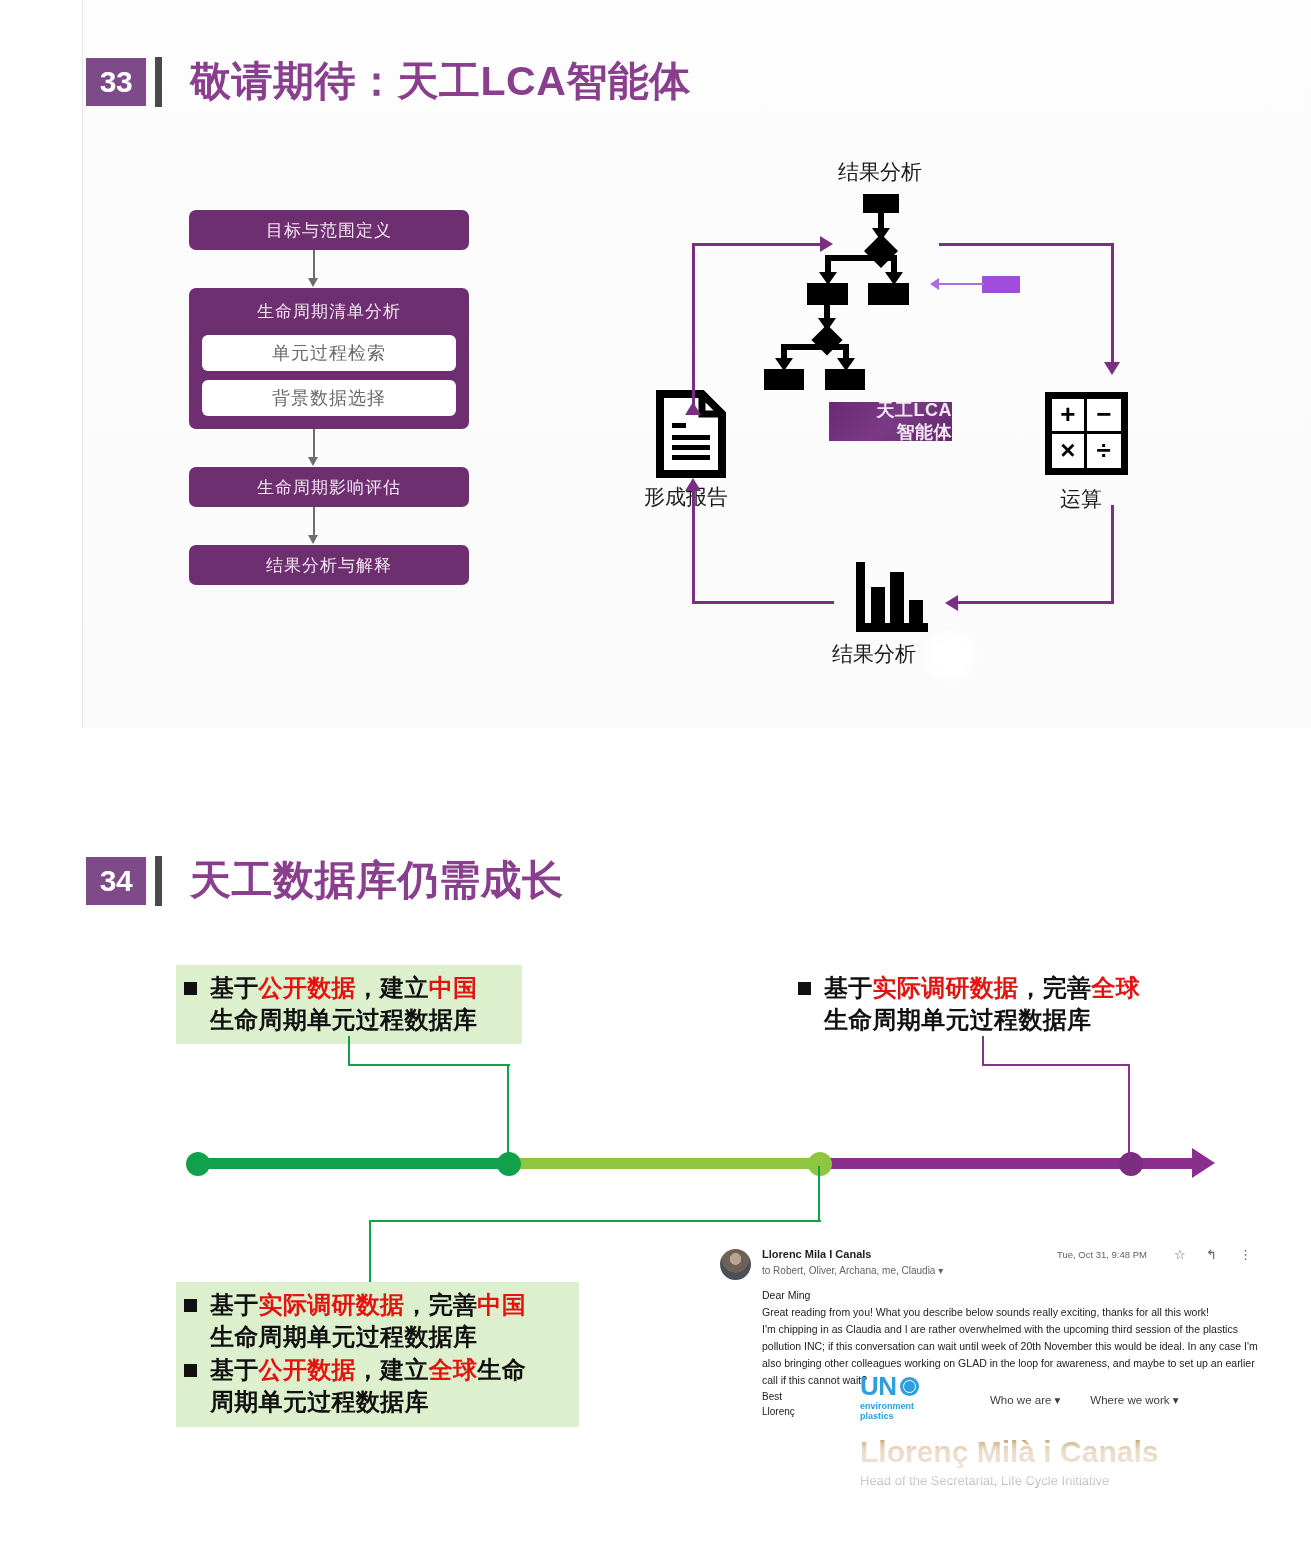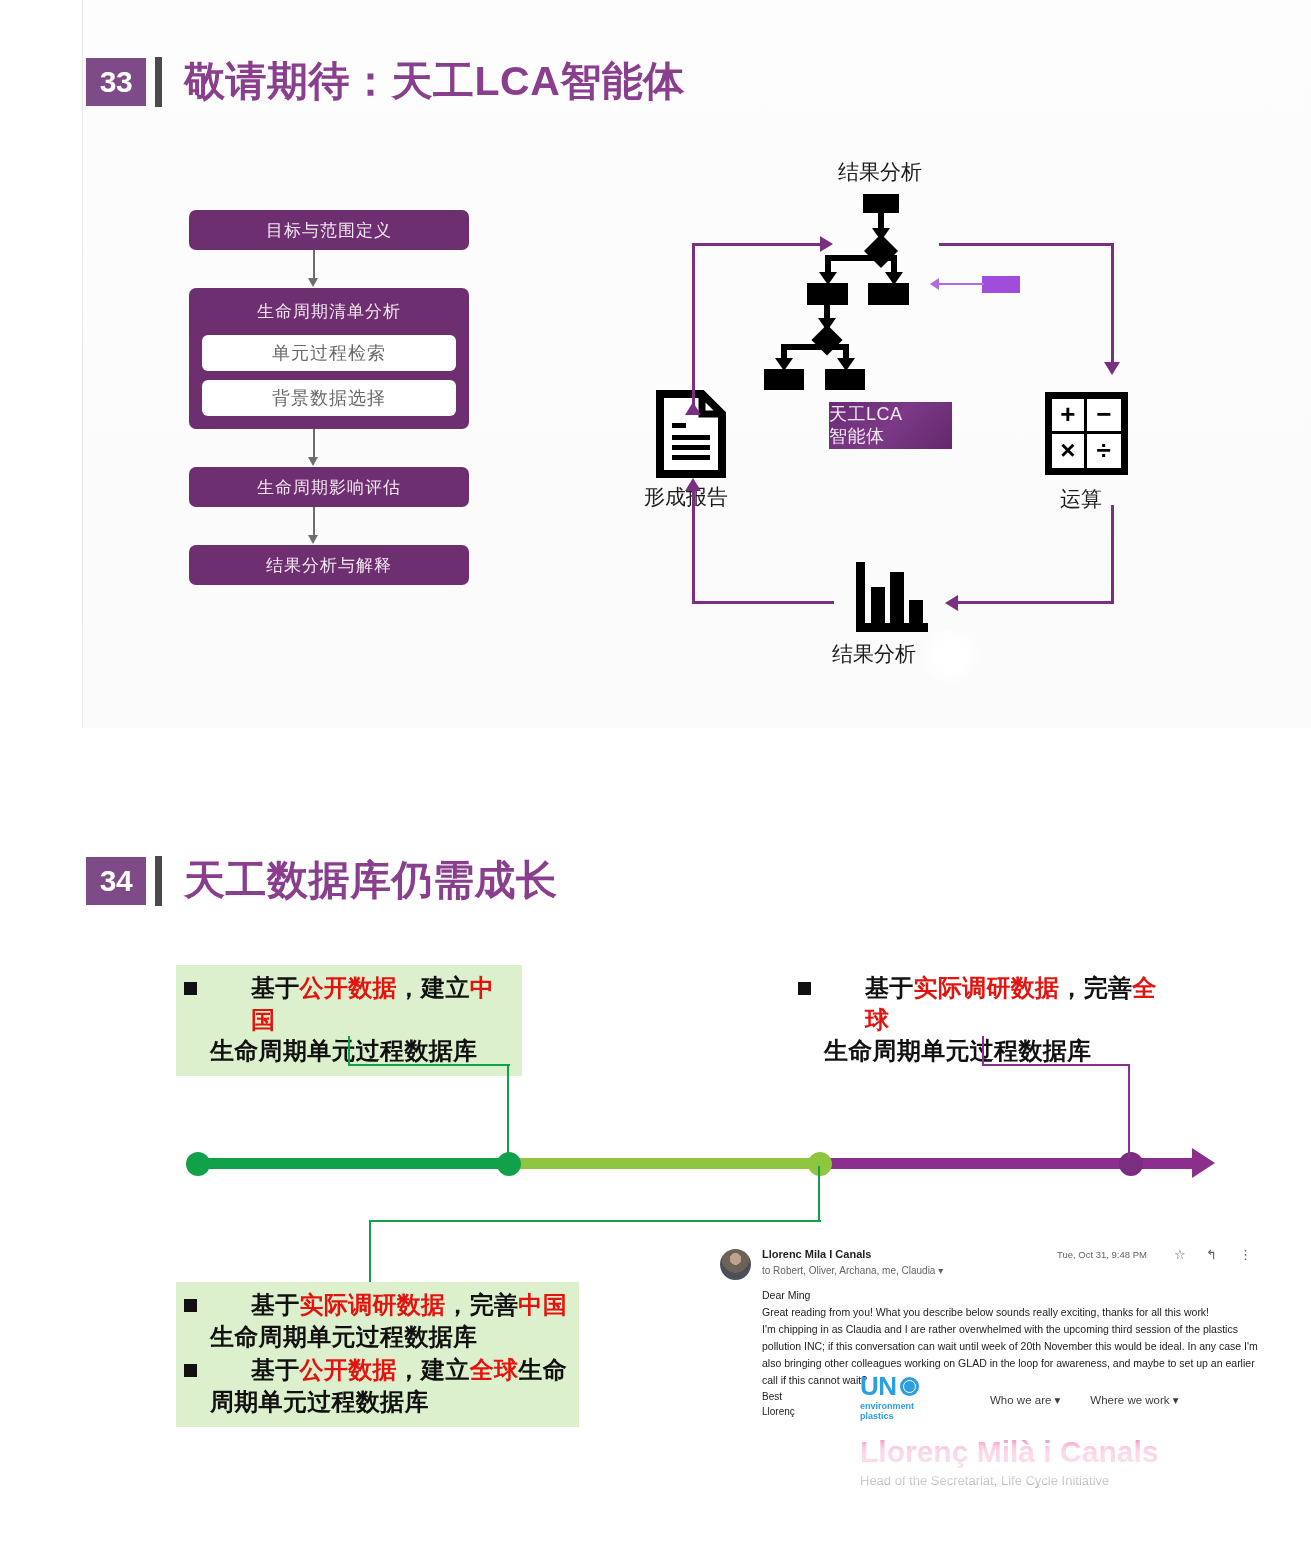--- a/index.html
+++ b/index.html
@@ -17,21 +17,21 @@
      border-left:1px solid #e6e6e6; background:linear-gradient(180deg,#fdfdfd 0%,#fbfbfb 100%); }
 
   
   .slide-head{ position:absolute; display:flex; align-items:center; }
   .num-badge{
     width:60px; height:48px; background:#7e4a87; color:#fff;
     font-size:30px; font-weight:bold; display:flex; align-items:center; justify-content:center;
     letter-spacing:-0.5px;
   }
   .head-rule{ width:7px; height:50px; background:#4a4a4a; margin-left:9px; }
-  .head-title{ margin-left:22px; font-size:41px; font-weight:bold; color:#8a3f8e; white-space:nowrap; letter-spacing:0.5px; }
+  .head-title{ margin-left:28px; font-size:41px; font-weight:bold; color:#8a3f8e; white-space:nowrap; letter-spacing:0.5px; }
 
   
   .flow{ position:absolute; left:157px; top:210px; width:312px; }
   .fbox{
     background:#6d2f6f; color:#f3e6f3; border-radius:7px;
     display:flex; align-items:center; justify-content:center;
     font-size:17px; letter-spacing:1px; font-weight:400;margin-left:32px;
   }
   .fbox.plain{ height:40px; }
   .fbox.group{ flex-direction:column; padding:9px 13px 13px; gap:9px; height:auto; }
@@ -45,24 +45,24 @@
   .farrow::after{ content:""; position:absolute; left:50%; top:28px; transform:translateX(-50%);
      border-left:5px solid transparent; border-right:5px solid transparent; border-top:9px solid #6e6e6e; }
 
   
   .cycle{ position:absolute; left:640px; top:150px; width:530px; height:540px; }
   .cy-label{ position:absolute; font-size:21px; color:#1b1b1b; white-space:nowrap; }
   .blk{ position:absolute; background:#000; }
   .dia{ position:absolute; background:#000; transform:rotate(45deg); }
   .arw-d{ position:absolute; width:0;height:0; border-left:9px solid transparent;border-right:9px solid transparent;border-top:13px solid #000; }
   .center-badge{
-    position:absolute; left:189px; top:252px; width:123px; height:47px;
+    position:absolute; left:189px; top:252px; width:123px; height:39px;
     background:linear-gradient(135deg,#6a2a74 0%,#7c3a86 50%,#63276c 100%);
-    color:#f2e7f3; display:flex; flex-direction:column; align-items:flex-start; justify-content:center;
-    font-size:18px; line-height:1.18; letter-spacing:0.5px;
+    color:#f2e7f3; display:flex; flex-direction:column; align-items:flex-end; justify-content:center;
+    font-size:18px; line-height:1.18; letter-spacing:0.5px;font-weight:bold;
   }
   .pl{ position:absolute; background:#7a2f82; }
   .pa{ position:absolute; width:0; height:0; }
   .pa.right{ border-top:8px solid transparent;border-bottom:8px solid transparent;border-left:13px solid #7a2f82; }
   .pa.left{ border-top:8px solid transparent;border-bottom:8px solid transparent;border-right:13px solid #7a2f82; }
   .pa.down{ border-left:8px solid transparent;border-right:8px solid transparent;border-top:13px solid #7a2f82; }
   .pa.up{ border-left:8px solid transparent;border-right:8px solid transparent;border-bottom:13px solid #7a2f82; }
 
   
   .doc-ic{ position:absolute; left:16px; top:240px; width:70px; height:88px; }
@@ -77,21 +77,21 @@
   .bar-ic{ position:absolute; left:212px; top:410px; width:80px; height:78px; }
 
   .blur-sm{ position:absolute; border-radius:50%;
      background:radial-gradient(circle,rgba(255,255,255,.96) 30%, rgba(255,255,255,0) 72%); }
 
   
   .bullet-box{ position:absolute; padding:7px 11px 9px 8px; }
   .bullet-box.hl{ background:#ddf0ce; }
   .bline{ display:flex; align-items:flex-start; font-size:24px; font-weight:bold; color:#111; line-height:1.32; }
   .bline .sq{ flex:0 0 auto; width:13px;height:13px;background:#111; margin:10px 13px 0 0; }
-  .bline .txt{ letter-spacing:0.3px;margin-left:41px; }
+  .bline .txt{ letter-spacing:0.3px; }
   .red{ color:#e3140f; }
   .cont{ padding-left:26px; font-size:24px; font-weight:bold; color:#111; line-height:1.32; letter-spacing:0.3px; }
 
   .tl-seg{ position:absolute; height:11px; }
   .tl-dot{ position:absolute; width:24px; height:24px; border-radius:50%; }
   .tl-arrow{ position:absolute; width:0;height:0;
      border-top:15px solid transparent;border-bottom:15px solid transparent;border-left:23px solid #8a2f8d; }
   .conn{ position:absolute; }
 
   
@@ -104,21 +104,21 @@
   .em-time{ position:absolute; left:345px; top:6px; font-size:9.5px; color:#5f6368; filter:blur(0.5px); }
   .em-ic{ position:absolute; top:4px; color:#5f6368; font-size:13px; }
   .em-body{ position:absolute; left:50px; top:44px; width:500px; font-size:10.5px; color:#202124; line-height:1.62; }
   .em-sign{ position:absolute; left:50px; top:146px; font-size:10px; color:#202124; line-height:1.5; }
   .un-logo{ position:absolute; left:148px; top:130px; }
   .un-big{ font-size:26px; font-weight:bold; color:#2b9fe0; letter-spacing:-0.5px; line-height:1; display:flex; align-items:center; gap:3px;}
   .un-globe{ width:19px;height:19px;border-radius:50%;background:#2b9fe0; position:relative; }
   .un-globe::after{ content:""; position:absolute; inset:3px; border:1.5px solid #fff; border-radius:50%; }
   .un-sub{ font-size:9px; color:#2b9fe0; font-weight:bold; line-height:1.15; margin-top:2px; }
   .un-nav{ position:absolute; left:278px; top:150px; display:flex; gap:30px; font-size:11.5px; color:#3c3c3c; }
-  .sig-name{ position:absolute; left:148px; top:192px; font-size:30px; font-weight:bold; color:#ec4899; white-space:nowrap; }
+  .sig-name{ position:absolute; left:148px; top:192px; font-size:30px; font-weight:bold; color:#a16207; white-space:nowrap; }
   .sig-role{ position:absolute; left:148px; top:230px; font-size:13px; color:#333; white-space:nowrap; }
   .smudge{ position:absolute; background:rgba(255,255,255,0.80); filter:blur(7px); }
 </style>
 </head>
 <body>
 
 <div id="page">
 
   <div class="slide-card s33"></div>
 

